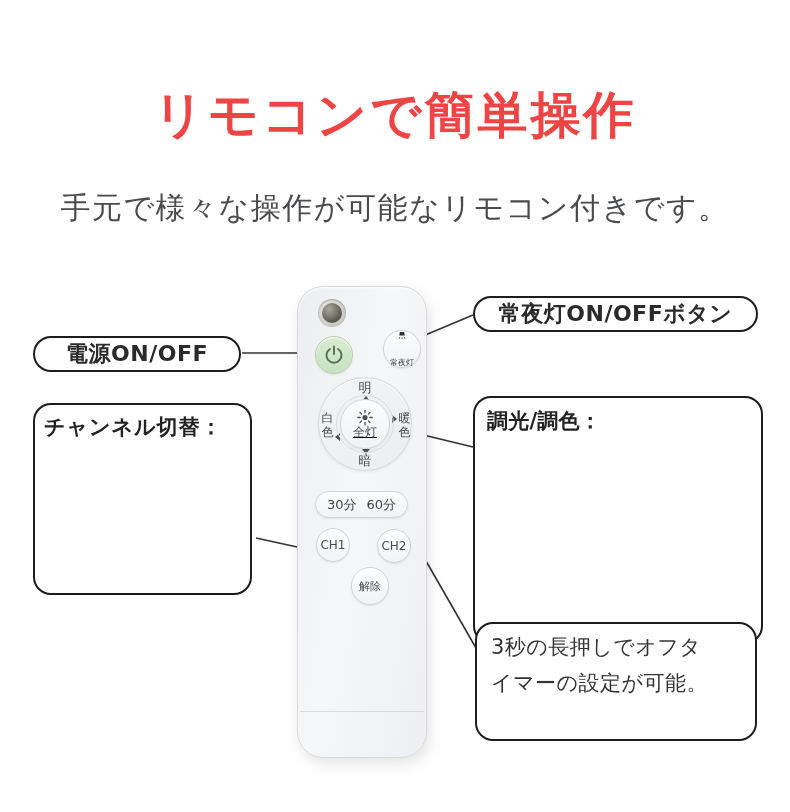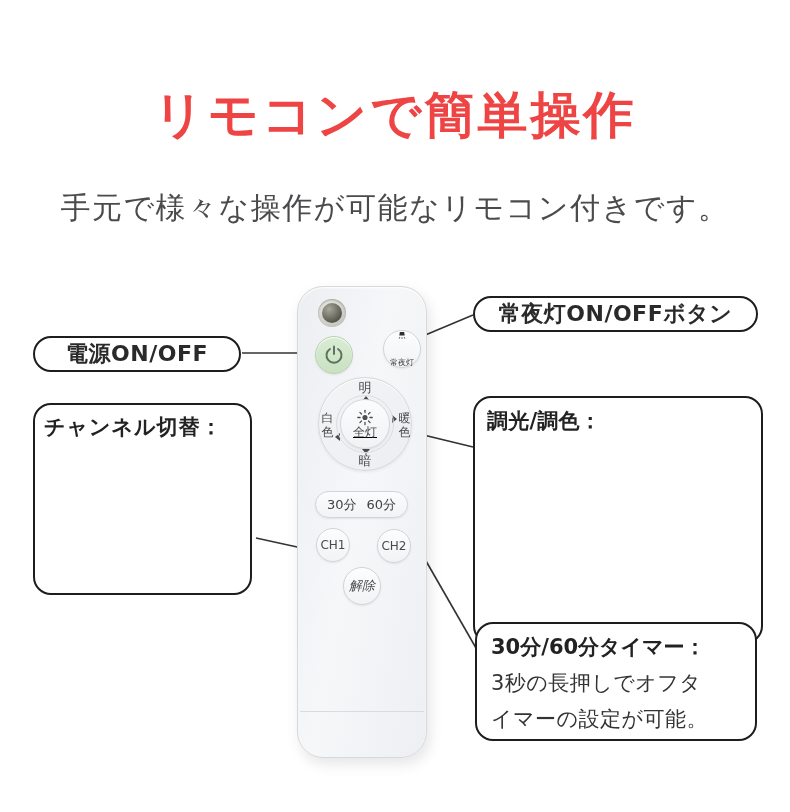--- a/index.html
+++ b/index.html
@@ -79,21 +79,21 @@
   .tri-right { left:73px; top:37px; border-top:4px solid transparent; border-bottom:4px solid transparent; border-left:5px solid #4c4c4c; }
   .timer-pill {
     position:absolute; left:17px; top:204px; width:93px; height:27px; border-radius:14px;
     background:linear-gradient(#fbfcfd,#f1f3f5); border:1px solid #d1d4d8;
     box-shadow:0 1px 2px rgba(0,0,0,.08);
     display:flex; align-items:center; justify-content:space-between; padding:5px 11px;
     font-size:13px; color:#424242;
   }
   .btn-ch1 { left:18px; top:241px; width:34px; height:34px; font-size:12px; }
   .btn-ch2 { left:79px; top:242px; width:34px; height:34px; font-size:12px; }
-  .btn-release { left:45px; top:280px; width:38px; height:38px; font-size:13px;font-style:italic; }
+  .btn-release { left:53px; top:280px; width:38px; height:38px; font-size:11px; }
   .seam { position:absolute; left:2px; right:2px; top:424px; border-top:1px solid #d9dcdf; }
   
   .pill {
     position:absolute; border:2px solid #1d1d1d; border-radius:19px; background:#fff;
     display:flex; align-items:center; justify-content:center;
     font-size:22px; font-weight:700; color:#2a2a2a; letter-spacing:0.5px;
   }
   .pill-power { left:33px;  top:336px; width:208px; height:36px; }
   .pill-night { left:473px; top:296px; width:285px; height:36px; }
   .cbox {
@@ -202,18 +202,17 @@
 
   <div class="cbox box-channel">
     <div class="ct">チャンネル切替：</div>
   </div>
 
   <div class="cbox box-dimming">
     <div class="ct">調光/調色：</div>
   </div>
 
   <div class="cbox box-timer">
-    <div class="ct">30分/60分タイマー：</div>
     <div class="cb">3秒の長押しでオフタ
 イマーの設定が可能。</div>
   </div>
 
 </div>
 
 </body></html>

